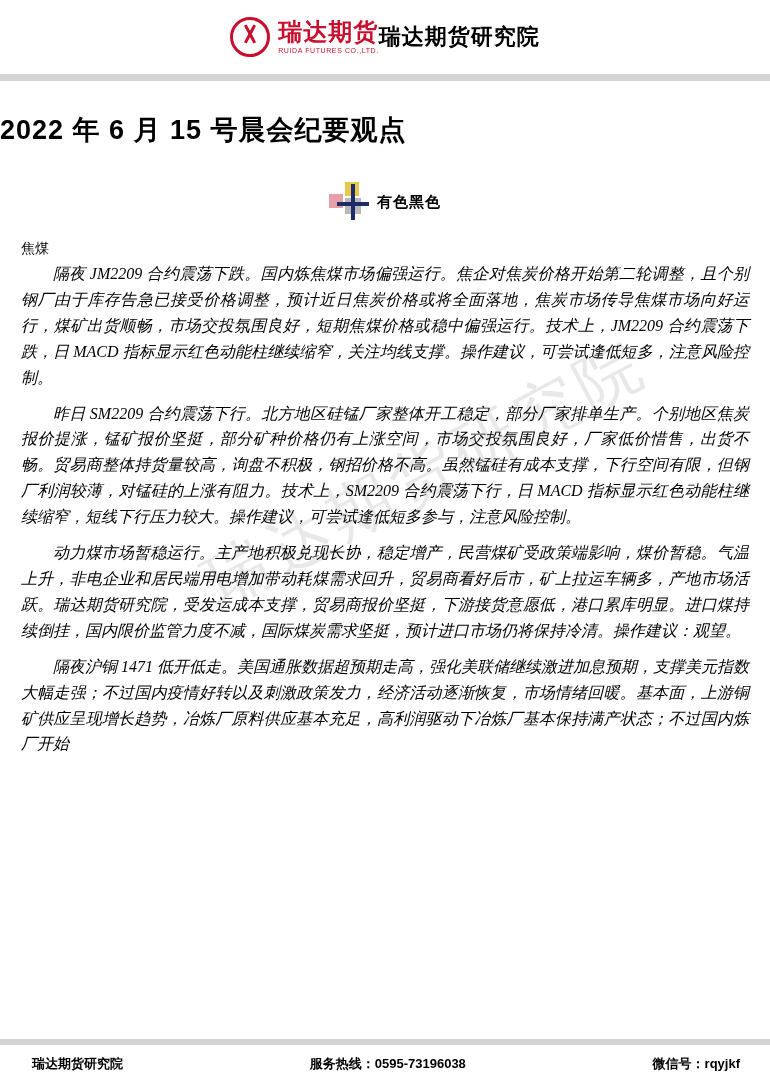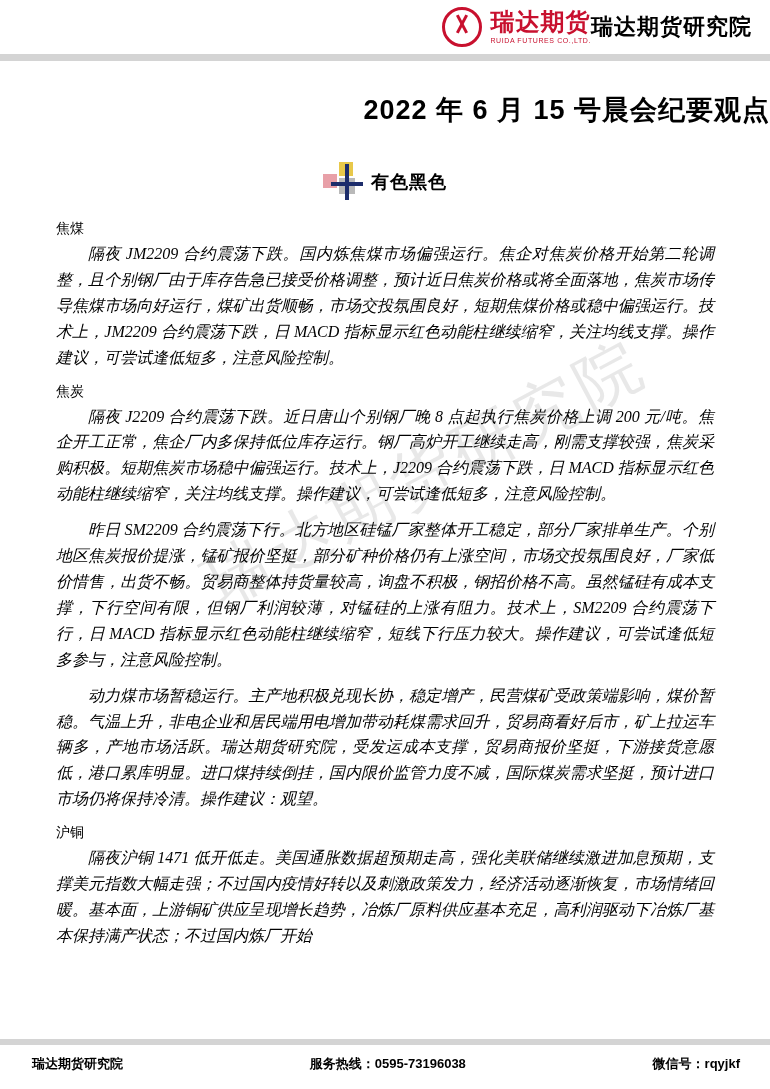--- a/index.html
+++ b/index.html
@@ -12,24 +12,24 @@
     background: #ffffff;
     font-family: "Liberation Serif", "DejaVu Serif", serif;
     color: #000000;
     position: relative;
     overflow: hidden;
   }
 
   
   .page-header {
     position: relative;
-    height: 54px;
-    display: flex;
-    align-items: center;
-    justify-content: flex-end;
+    height: 74px;
+    display: flex;
+    align-items: center;
+    justify-content: center;
     padding: 0 14px 0 18px;
     box-sizing: border-box;
   }
   .brand {
     display: flex;
     align-items: center;
     gap: 8px;
   }
   .brand-mark {
     width: 34px;
@@ -91,21 +91,21 @@
     background: #d4d4d4;
     margin: 0;
   }
   .header-rule-thin {
     height: 1px;
     background: #ffffff;
   }
 
   
   .doc-title {
-    text-align: right;
+    text-align: left;
     font-family: "Liberation Sans", sans-serif;
     font-size: 27px;
     font-weight: bold;
     letter-spacing: 1px;
     margin-top: 30px;
   }
 
   
   .section-banner {
     display: flex;
@@ -124,28 +124,28 @@
     position: absolute;
   }
   .mini-logo .sq-pink   { left: 0;  top: 12px; width: 14px; height: 14px; background: #e8a0a8; }
   .mini-logo .sq-yellow { left: 16px; top: 0;  width: 14px; height: 14px; background: #e8c84a; }
   .mini-logo .sq-gray   { left: 16px; top: 16px; width: 16px; height: 16px; background: #b9b9b9; }
   .mini-logo .bar-v     { left: 22px; top: 2px; width: 4px; height: 36px; background: #1d2d6b; }
   .mini-logo .bar-h     { left: 8px; top: 20px; width: 32px; height: 4px; background: #1d2d6b; }
 
   .section-title {
     font-family: "Liberation Sans", sans-serif;
-    font-size: 18px;
+    font-size: 15px;
     font-weight: bold;
     letter-spacing: 1px;
   }
 
   
   .content {
-    padding: 0 56px;
+    padding: 0 21px;
     margin-top: 16px;
     box-sizing: border-box;
     position: relative;
     z-index: 2;
   }
   .block {
     margin-bottom: 10px;
   }
   .block-head {
     font-size: 14px;
@@ -230,38 +230,33 @@
 
 <div class="watermark">瑞达期货研究院</div>
 
 <div class="content">
 
   <div class="block">
     <p class="block-head">焦煤</p>
     <p class="block-body">隔夜 JM2209 合约震荡下跌。国内炼焦煤市场偏强运行。焦企对焦炭价格开始第二轮调整，且个别钢厂由于库存告急已接受价格调整，预计近日焦炭价格或将全面落地，焦炭市场传导焦煤市场向好运行，煤矿出货顺畅，市场交投氛围良好，短期焦煤价格或稳中偏强运行。技术上，JM2209 合约震荡下跌，日 MACD 指标显示红色动能柱继续缩窄，关注均线支撑。操作建议，可尝试逢低短多，注意风险控制。</p>
   </div>
 
-  <div class="block">
-    <p class="block-head">焦炭</p>
-    <p class="block-body">隔夜 J2209 合约震荡下跌。近日唐山个别钢厂晚 8 点起执行焦炭价格上调 200 元/吨。焦企开工正常，焦企厂内多保持低位库存运行。钢厂高炉开工继续走高，刚需支撑较强，焦炭采购积极。短期焦炭市场稳中偏强运行。技术上，J2209 合约震荡下跌，日 MACD 指标显示红色动能柱继续缩窄，关注均线支撑。操作建议，可尝试逢低短多，注意风险控制。</p>
-  </div>
 
   <div class="block">
     <p class="block-body">昨日 SM2209 合约震荡下行。北方地区硅锰厂家整体开工稳定，部分厂家排单生产。个别地区焦炭报价提涨，锰矿报价坚挺，部分矿种价格仍有上涨空间，市场交投氛围良好，厂家低价惜售，出货不畅。贸易商整体持货量较高，询盘不积极，钢招价格不高。虽然锰硅有成本支撑，下行空间有限，但钢厂利润较薄，对锰硅的上涨有阻力。技术上，SM2209 合约震荡下行，日 MACD 指标显示红色动能柱继续缩窄，短线下行压力较大。操作建议，可尝试逢低短多参与，注意风险控制。</p>
   </div>
 
   <div class="block">
   </div>
 
   <div class="block">
     <p class="block-body">动力煤市场暂稳运行。主产地积极兑现长协，稳定增产，民营煤矿受政策端影响，煤价暂稳。气温上升，非电企业和居民端用电增加带动耗煤需求回升，贸易商看好后市，矿上拉运车辆多，产地市场活跃。瑞达期货研究院，受发运成本支撑，贸易商报价坚挺，下游接货意愿低，港口累库明显。进口煤持续倒挂，国内限价监管力度不减，国际煤炭需求坚挺，预计进口市场仍将保持冷清。操作建议：观望。</p>
   </div>
 
   <div class="block">
-    <p class="block-head">沪铜</p>
     <p class="block-body">隔夜沪铜 1471 低开低走。美国通胀数据超预期走高，强化美联储继续激进加息预期，支撑美元指数大幅走强；不过国内疫情好转以及刺激政策发力，经济活动逐渐恢复，市场情绪回暖。基本面，上游铜矿供应呈现增长趋势，冶炼厂原料供应基本充足，高利润驱动下冶炼厂基本保持满产状态；不过国内炼厂开始</p>
   </div>
 
 </div>
 
 <div class="page-footer">
   <div class="footer-rule"></div>
   <div class="footer-inner">
     <div>瑞达期货研究院</div>
     <div>服务热线：0595-73196038</div>

